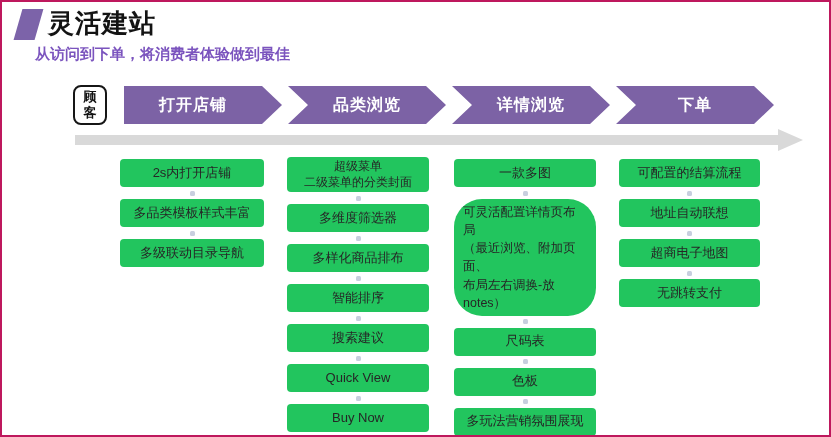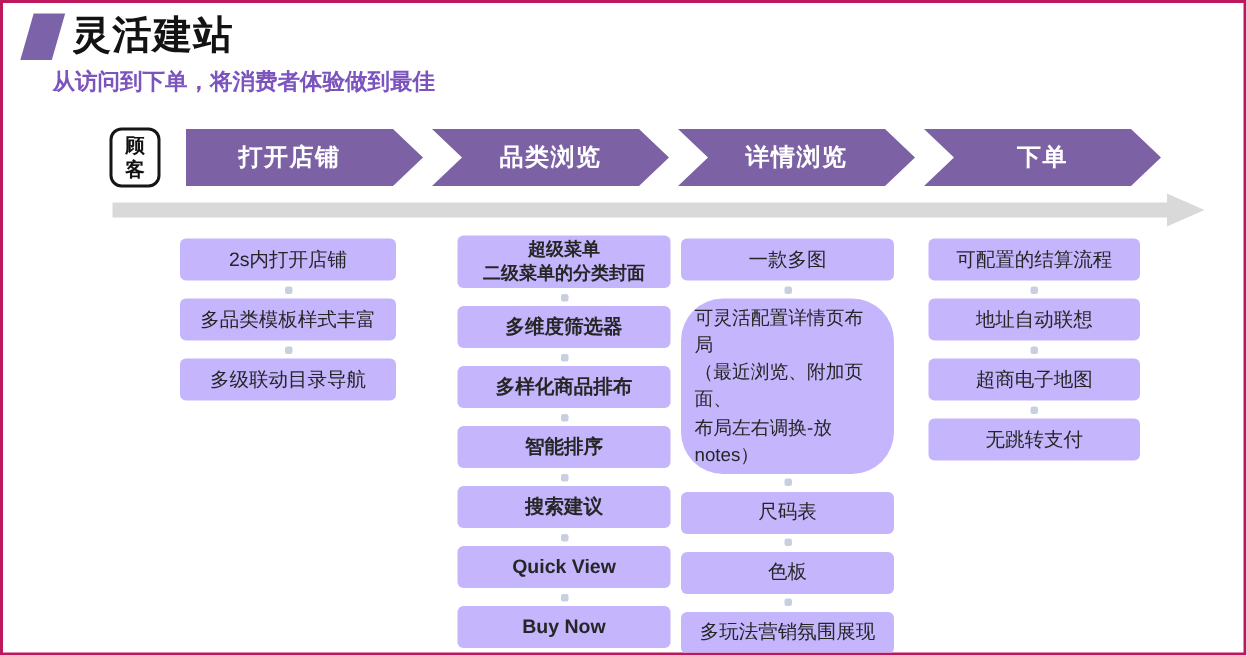--- a/index.html
+++ b/index.html
@@ -39,25 +39,25 @@
   }
   .b1{left:122px;} .b2{left:286px;} .b3{left:450px;} .b4{left:614px;}
   .arrow-body{position:absolute;left:73px;top:133px;width:703px;height:10px;background:#D9D9D9;}
   .arrow-head{
     position:absolute;left:776px;top:127px;width:0;height:0;
     border-top:11px solid transparent;border-bottom:11px solid transparent;
     border-left:25px solid #D9D9D9;
   }
   .col{position:absolute;display:flex;flex-direction:column;}
   .col0{left:118px;top:157px;width:144px;}
-  .col1{left:303px;top:155px;width:142px;font-weight:bold;}
+  .col1{left:285px;top:155px;width:142px;}
   .col2{left:452px;top:157px;width:142px;}
   .col3{left:617px;top:157px;width:141px;}
   .box{
-    background:#c4b5fd;border-radius:4px;min-height:28px;box-sizing:border-box;
+    background:#22c55e;border-radius:4px;min-height:28px;box-sizing:border-box;
     display:flex;flex-direction:column;align-items:center;justify-content:center;
     font-size:13px;color:#262626;text-align:center;padding:2px 4px;
   }
   .box .line{line-height:1.3;}
   .box.twoline{min-height:32px;font-size:12px;}
   .box.tall{min-height:68px;font-size:12.5px;align-items:flex-end;text-align:left;padding:4px 9px;border-radius:28px;}
   .box.tall .line{line-height:1.45;}
   .connector{height:12px;display:flex;align-items:center;justify-content:center;flex:none;}
   .connector .dot{width:5px;height:5px;background:#C8CFDF;border-radius:1.5px;}
 </style>

